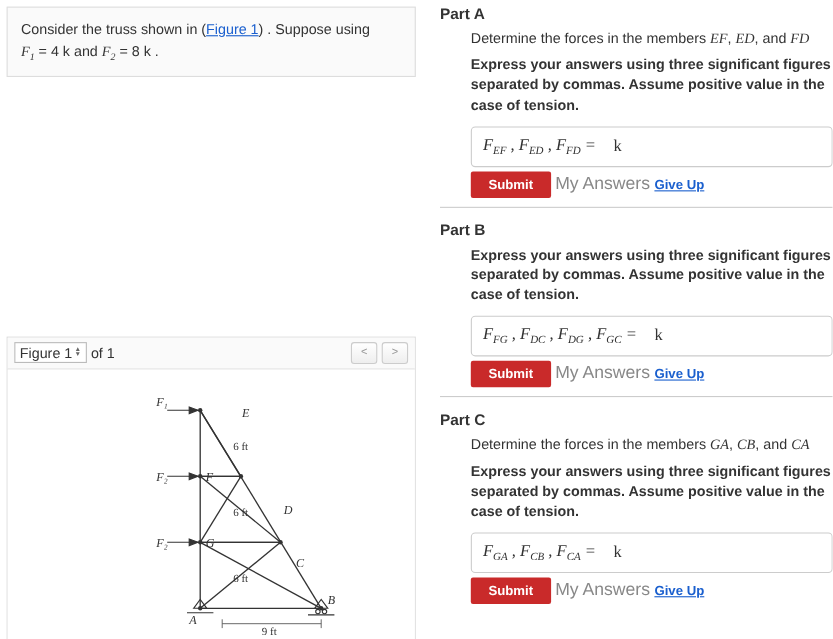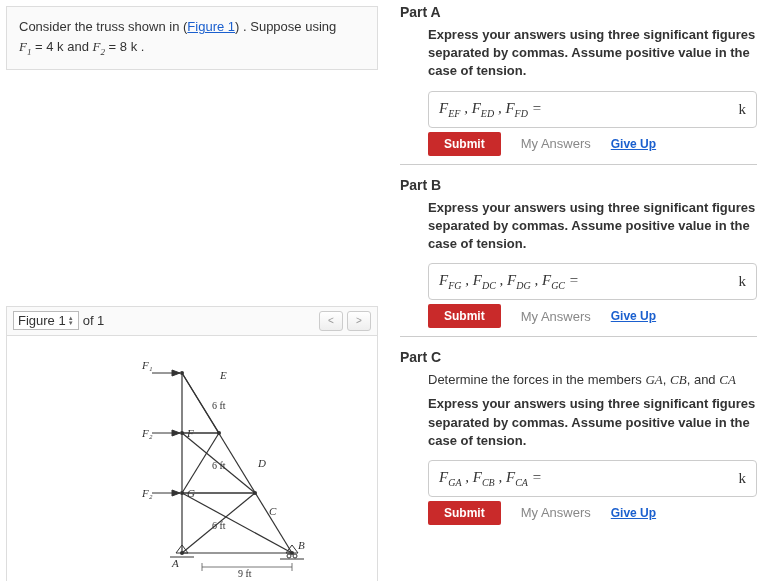--- a/index.html
+++ b/index.html
@@ -12,26 +12,26 @@
   .fig-head { display: flex; align-items: center; padding: 4px 6px; border-bottom: 1px solid #ddd; background: #fafafa; gap: 4px; }
   .fig-sel { border: 1px solid #bbb; background: #fff; padding: 1px 4px; display: flex; align-items: center; gap: 2px; }
   .chev-col { display: flex; flex-direction: column; font-size: 6px; line-height: 5px; color: #666; }
   .nav-btn { border: 1px solid #ccc; background: linear-gradient(#fff,#eee); width: 24px; height: 20px; display: flex; align-items: center; justify-content: center; color: #999; border-radius: 3px; font-size: 10px; }
   .fig-body { padding: 6px; height: 254px; background: #fff; display:flex; align-items:center; justify-content:center;}
   .part { margin-bottom: 6px; }
   .part-title { font-weight: bold; font-size: 14px; padding: 4px 0 6px 0; }
   .part-body { padding-left: 28px; }
   .desc { margin-bottom: 6px; line-height: 1.4; }
   .instr { font-weight: bold; margin-bottom: 10px; line-height: 1.4; }
-  .answer-box { border: 1px solid #ccc; border-radius: 4px; padding: 8px 10px; margin-bottom: 4px; display: flex; align-items: center; gap: 6px; background: #fff; font-family: 'Times New Roman', serif; font-size: 15px; font-style: italic; justify-content: space-between; }
+  .answer-box { border: 1px solid #ccc; border-radius: 4px; padding: 8px 10px; margin-bottom: 4px; display: flex; align-items: center; gap: 6px; background: #fff; font-family: 'Times New Roman', serif; font-size: 15px; font-style: italic; }
   .answer-box .sub { font-size: 10px; font-style: italic; }
   .unit { font-style: normal; margin-left: 10px; }
-  .btn-row { display: flex; align-items: center; gap: 20px; margin-bottom: 4px; }
+  .btn-row { display: flex; align-items: center; gap: 4px; margin-bottom: 4px; }
   .submit-btn { background: #c92a2a; color: #fff; border: none; padding: 5px 16px; font-weight: bold; font-size: 12px; border-radius: 2px; }
-  .my-ans { color: #888; font-size: 13px; }
+  .my-ans { color: #888; font-size: 16px; }
   .give-up { color: #1a5fce; font-weight: bold; font-size: 12px; }
   hr.sep { border: none; border-top: 1px solid #ccc; margin: 8px 0 8px 0; }
   .math-i { font-family: 'Times New Roman', serif; font-style: italic; }
   .mathsub { font-size: 9px; }
   svg text { font-family: 'Times New Roman', serif; }
 </style>
 </head>
 <body>
 
 <div class="left-col">
@@ -136,20 +136,23 @@
       </svg>
     </div>
   </div>
 </div>
 
 <div class="right-col">
 
   <div class="part">
     <div class="part-title">Part A</div>
     <div class="part-body">
+      <div class="desc">
+        <span>Determine the forces in the members </span><span class="math-i">EF</span><span>, </span><span class="math-i">ED</span><span>, and </span><span class="math-i">FD</span>
+      </div>
       <div class="instr">Express your answers using three significant figures separated by commas. Assume positive value in the case of tension.</div>
       <div class="answer-box">
         <span><i>F<sub class="sub">EF</sub></i> , <i>F<sub class="sub">ED</sub></i> , <i>F<sub class="sub">FD</sub></i> =</span>
         <span class="unit">k</span>
       </div>
       <div class="btn-row">
         <button class="submit-btn">Submit</button>
         <span class="my-ans">My Answers</span>
         <a href="#" class="give-up">Give Up</a>
       </div>

